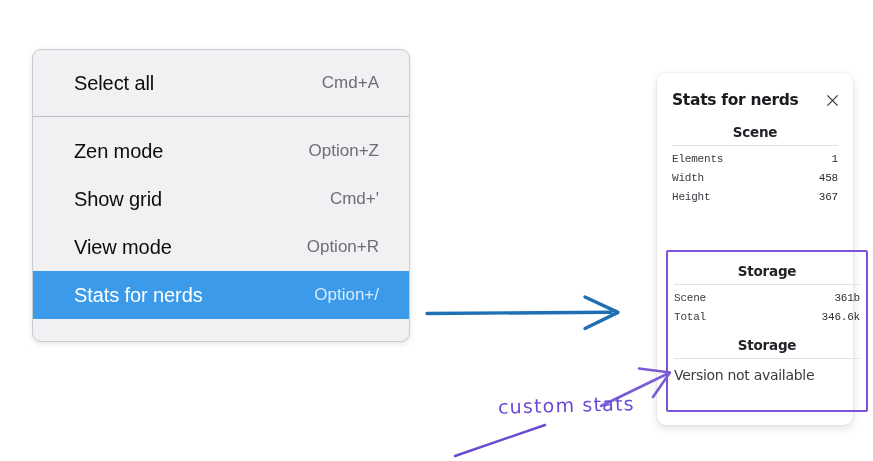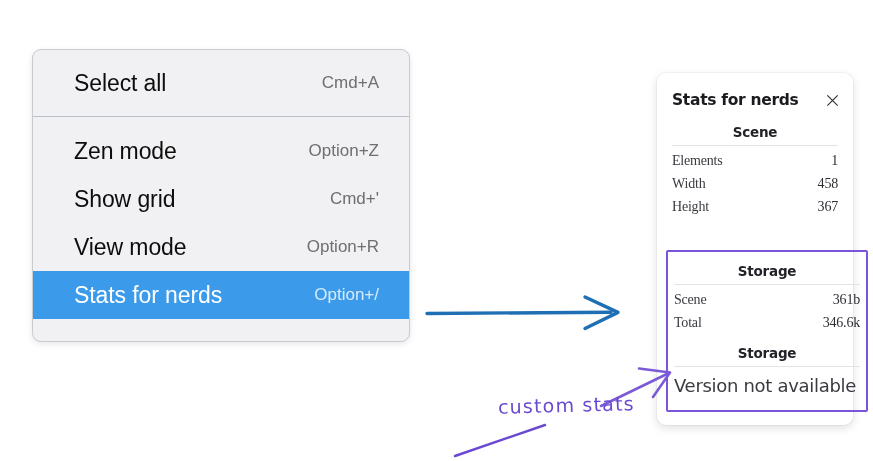--- a/index.html
+++ b/index.html
@@ -44,21 +44,21 @@
   .menu-item {
     display: flex;
     align-items: center;
     justify-content: space-between;
     height: 48px;
     padding: 0 30px 0 41px;
     box-sizing: border-box;
     cursor: default;
   }
   .menu-label {
-    font-size: 23px;
+    font-size: 20px;
     color: #0d0d0d;
     letter-spacing: -0.1px;
     white-space: nowrap;
   }
   .menu-shortcut {
     font-size: 17px;
     color: #6e6e73;
     white-space: nowrap;
   }
   .menu-item.selected { background: #3b9bea; }
@@ -107,30 +107,30 @@
   }
   .hr {
     height: 1px;
     background: #e3e3e6;
     margin: 0 0 3px 0;
   }
   .stat-row {
     display: flex;
     justify-content: space-between;
     align-items: baseline;
-    font-family: Liberation Serif, serif;
-    font-size: 14px;
+    font-family: Liberation Mono, monospace;
+    font-size: 11px;
     color: #3a3a40;
     padding: 4px 0 3px 0;
     letter-spacing: -0.2px;
   }
   .stat-row .val { color: #2d2d33; }
   .single-line {
     font-family: "DejaVu Sans", sans-serif;
-    font-size: 18px;
+    font-size: 14px;
     color: #3a3a40;
     padding: 5px 0 4px 0;
     letter-spacing: -0.3px;
   }
 
   
   #custom-region {
     position: absolute;
     left: 9px;
     top: 177px;

